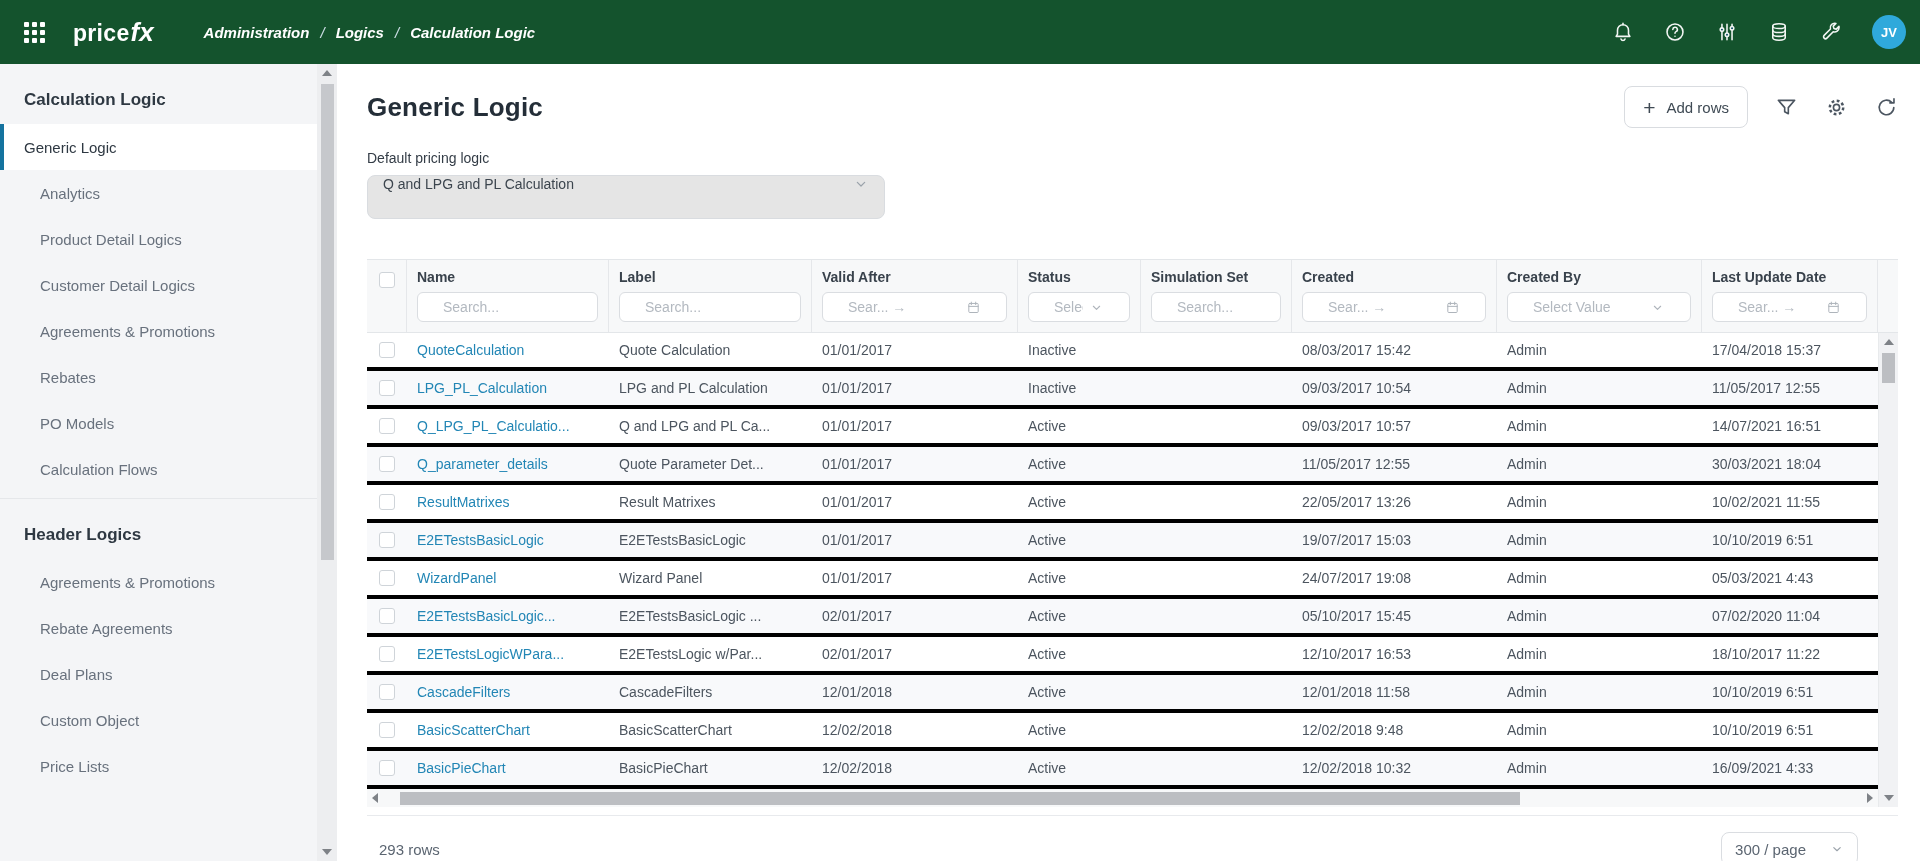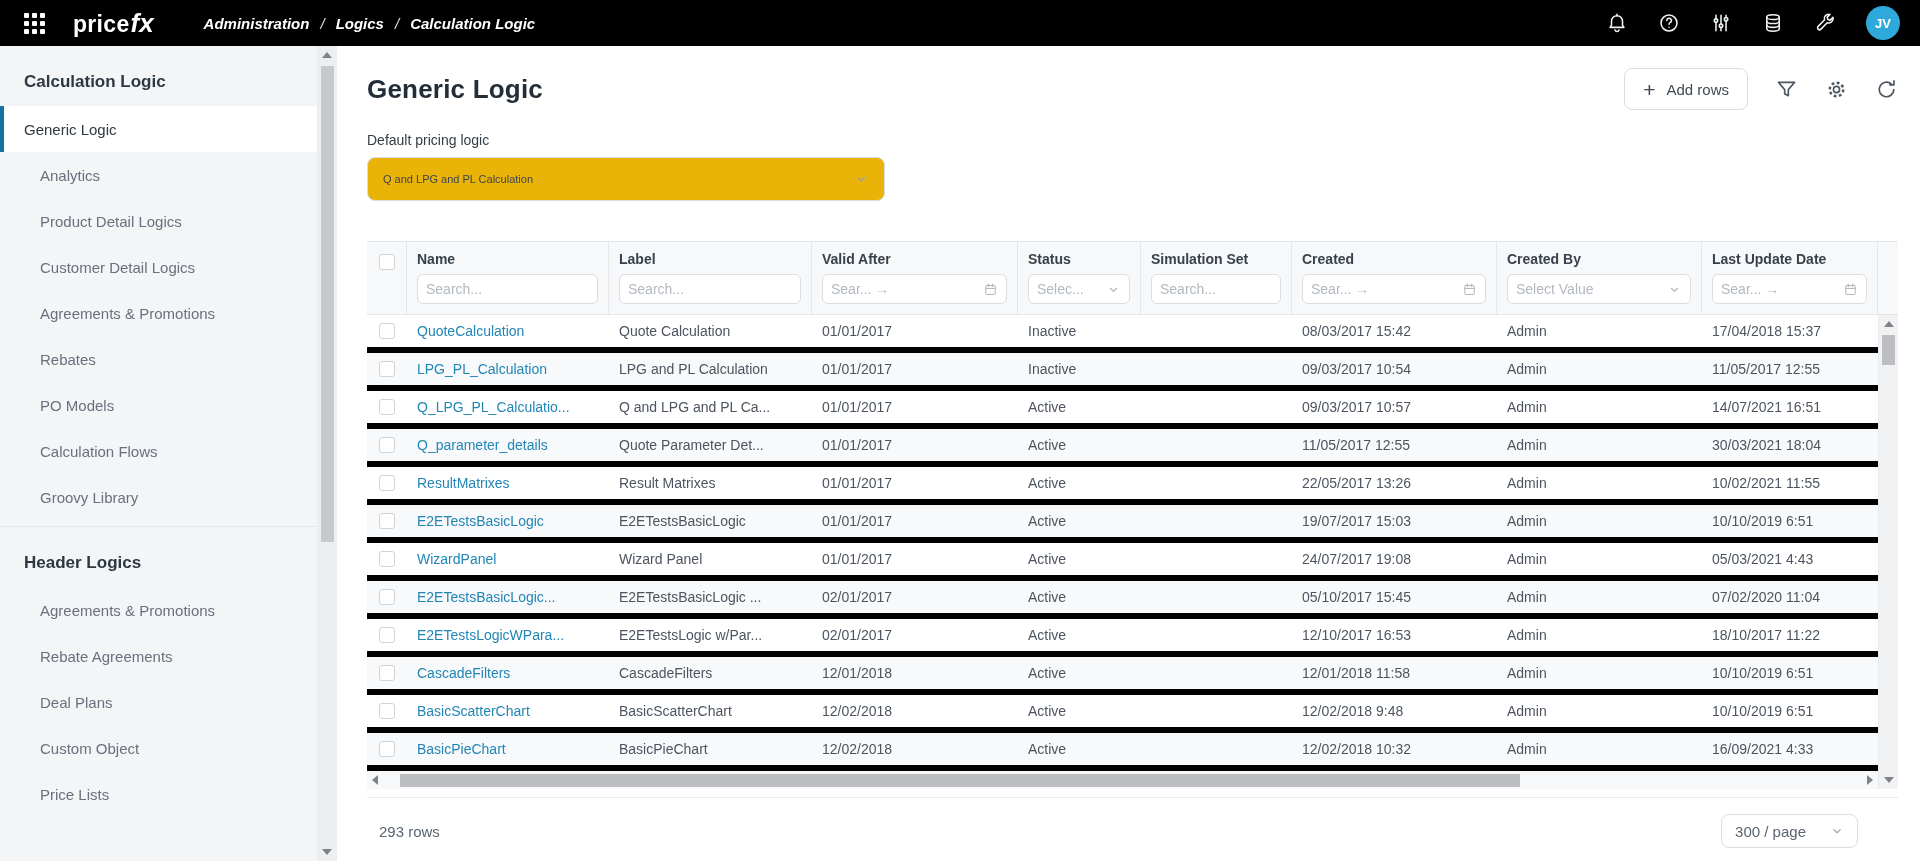--- a/index.html
+++ b/index.html
@@ -6,21 +6,21 @@
   html,body { margin:0; padding:0; }
   body {
     width:1920px; height:861px; overflow:hidden;
     font-family:"Liberation Sans", sans-serif;
     background:#fff; color:#4C555F;
   }
   svg { display:block; }
   .app { display:flex; flex-direction:column; height:100%; }
 
   
-  .topbar { height:46px; flex:none; background:#000000; display:flex; align-items:center; padding:0 20px 0 20px; color:#fff; }
+  .topbar { height:64px; flex:none; background:#14532d; display:flex; align-items:center; padding:0 14px 0 20px; color:#fff; }
   .grid-btn { background:none; border:none; padding:4px; cursor:pointer; }
   .grid-icon { display:grid; grid-template-columns:repeat(3,5px); grid-gap:3px; }
   .grid-icon i { width:5px; height:5px; background:#fff; border-radius:1px; display:block; }
   .logo { margin-left:24px; display:flex; align-items:baseline; cursor:pointer; font-weight:700; }
   .logo .p1 { font-size:23px; letter-spacing:.3px; }
   .logo .p2 { font-size:26px; font-style:italic; margin-left:1px; }
   .breadcrumb { margin-left:50px; display:flex; align-items:center; gap:11px; font-size:15px; font-weight:600;font-style:italic; }
   .breadcrumb a { color:#fff; text-decoration:none; cursor:pointer; }
   .breadcrumb .sep { color:#cfe0e7; font-weight:400; }
   .topbar-right { margin-left:auto; display:flex; align-items:center; gap:30px; }
@@ -52,45 +52,45 @@
   .main-header { margin-top:22px; display:flex; align-items:center; }
   h1 { margin:0; font-size:26px; font-weight:700; color:#242E38; letter-spacing:.2px; }
   .toolbar { margin-left:auto; display:flex; align-items:center; gap:27px; }
   .add-btn { display:flex; align-items:center; gap:11px; height:42px; padding:0 18px; background:#fff;
              border:1px solid #D9DCE0; border-radius:8px; font-family:inherit; font-size:15px; color:#3F4A54; cursor:pointer; }
   .add-btn .plus { font-size:21px; line-height:1; font-weight:400; }
   .icon-btn { background:none; border:none; padding:0; width:23px; height:23px; color:#4B5560; cursor:pointer; }
 
   .default-block { margin-top:22px; }
   .dp-label { font-size:14px; font-weight:500; color:#333C46; }
-  .dp-select { margin-top:9px; width:518px; height:44px; border:1px solid #D9DCE0; border-radius:8px; background:#eab308;
-               display:flex; align-items:center; padding:0 15px; font-size:11px; color:#3C454E; cursor:pointer; }
+  .dp-select { margin-top:9px; width:518px; height:44px; border:1px solid #D9DCE0; border-radius:8px; background:#e5e5e5;
+               display:flex; align-items:flex-start; padding:0 15px; font-size:14px; color:#3C454E; cursor:pointer; }
   .dp-select .chev { margin-left:auto; width:16px; height:16px; color:#9AA2AA; }
 
   
   .table-wrap { margin-top:40px; display:grid; grid-template-columns:minmax(0,1fr) 20px; }
   .thead { grid-column:1/3; display:grid;
            grid-template-columns:40px 202px 203px 206px 123px 151px 205px 205px minmax(0,1fr) 20px;
            background:#F7F8F9; border-top:1px solid #E3E6E9; border-bottom:1px solid #E3E6E9; }
   .th { padding:9px 10px 10px; border-right:1px solid #E5E7EA; min-width:0; }
   .th-pad { border-right:none; }
   .th-check { border-right:1px solid #E5E7EA; display:flex; justify-content:center; padding-top:12px; }
   .th-label { font-size:14px; font-weight:700; color:#39424C; margin-bottom:7px; white-space:nowrap; overflow:hidden; }
   .fbox { height:30px; width:100%; border:1px solid #DADDE1; border-radius:6px; background:#fff;
-          display:flex; align-items:center; gap:6px; padding:0 8px; font-size:14px; color:#B3B9C0; min-width:0;
+          display:flex; align-items:center; gap:6px; padding:0 25px; font-size:14px; color:#B3B9C0; min-width:0;
           font-family:inherit; }
   input.fbox { outline:none; }
   input.fbox::placeholder { color:#B3B9C0; opacity:1; }
   .fbox .ph { flex:1; white-space:nowrap; overflow:hidden; }
   .fbox .ficon { flex:none; width:15px; height:15px; color:#AEB4BB; }
   .fbox .ficon svg { width:15px; height:15px; }
 
   .tbody { grid-column:1; min-width:0; }
   .tr { display:grid; grid-template-columns:40px 202px 203px 206px 123px 151px 205px 205px minmax(0,1fr);
-        height:38px; align-items:center; border-bottom:6px solid #000000; background:#fff; }
+        height:38px; align-items:center; border-bottom:4px solid #000000; background:#fff; }
   .tr:nth-child(even) { background:#F8F9FB; }
   .td { padding:0 10px; font-size:14px; color:#4C555F; white-space:nowrap; overflow:hidden; }
   .td.link { color:#2286B5; cursor:pointer; }
   .td-check { display:flex; justify-content:center; padding:0; }
   .cbx { width:16px; height:16px; background:#fff; border:1px solid #CFD4D9; border-radius:3px; display:block; cursor:pointer; }
 
   .vscroll { grid-column:2; grid-row:2/4; background:#F1F2F4; border-left:1px solid #E8EAEC;
              display:flex; flex-direction:column; align-items:center; padding:6px 0; cursor:pointer; }
   .vscroll .thumb { width:13px; height:30px; background:#BCBEC2; margin-top:8px; }
   .vscroll .tri-down { margin-top:auto; }
@@ -184,21 +184,20 @@
       <div class="sidebar-content" id="sidebar-sections">
           <div class="side-title">Calculation Logic</div>
           <div class="side-item active">Generic Logic</div>
           <div class="side-item">Analytics</div>
           <div class="side-item">Product Detail Logics</div>
           <div class="side-item">Customer Detail Logics</div>
           <div class="side-item">Agreements &amp; Promotions</div>
           <div class="side-item">Rebates</div>
           <div class="side-item">PO Models</div>
           <div class="side-item">Calculation Flows</div>
-          <div class="side-item">Groovy Library</div>
           <div class="side-divider"></div>
           <div class="side-title">Header Logics</div>
           <div class="side-item">Agreements &amp; Promotions</div>
           <div class="side-item">Rebate Agreements</div>
           <div class="side-item">Deal Plans</div>
           <div class="side-item">Custom Object</div>
           <div class="side-item">Price Lists</div>
         </div>
       <div class="side-scroll">
         <span class="tri-up"></span>

